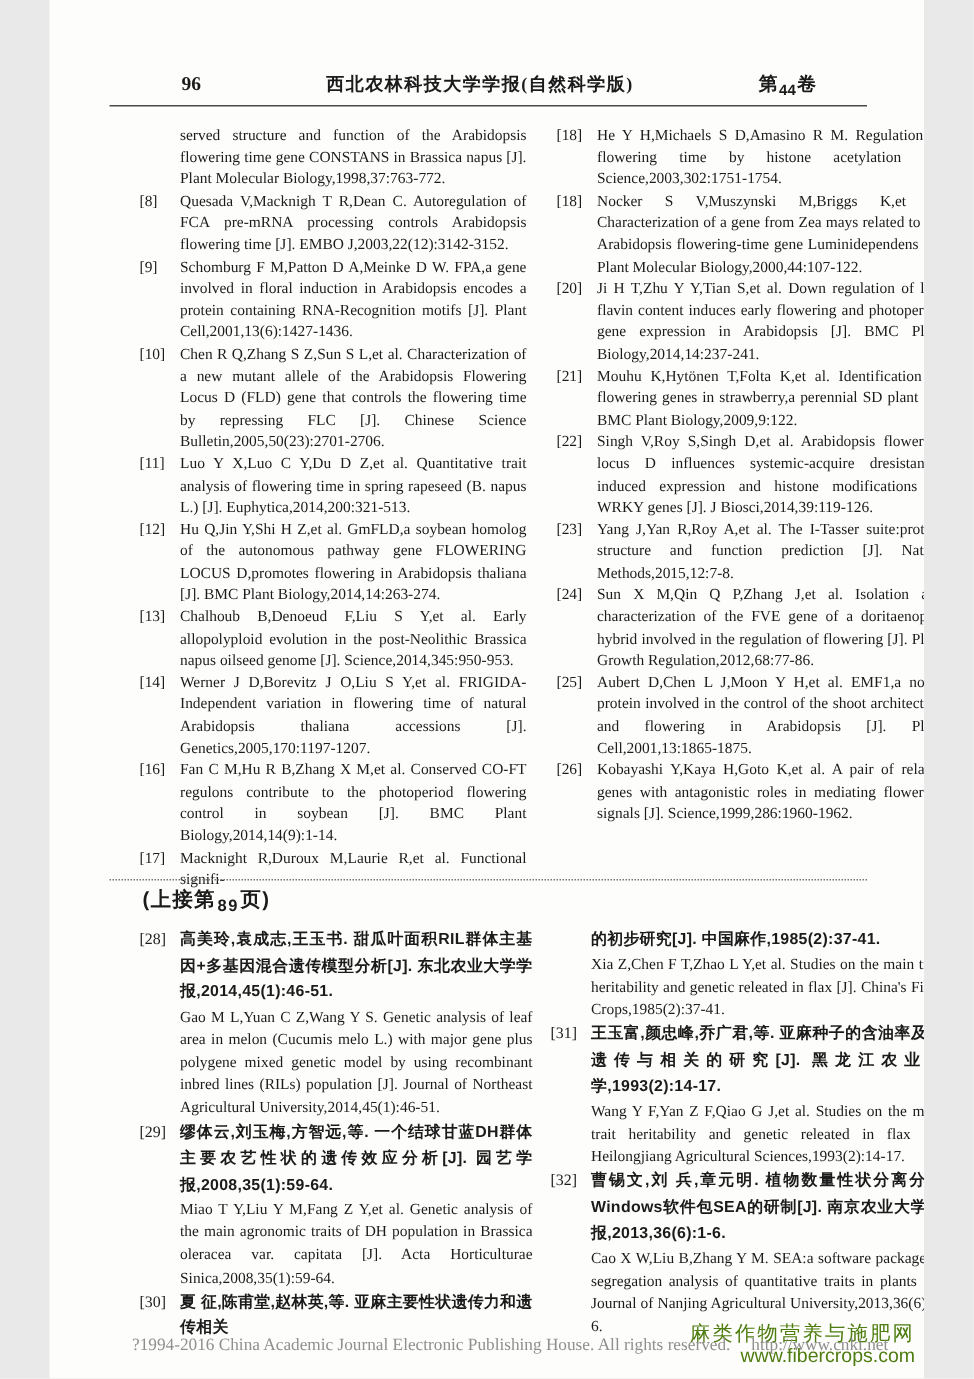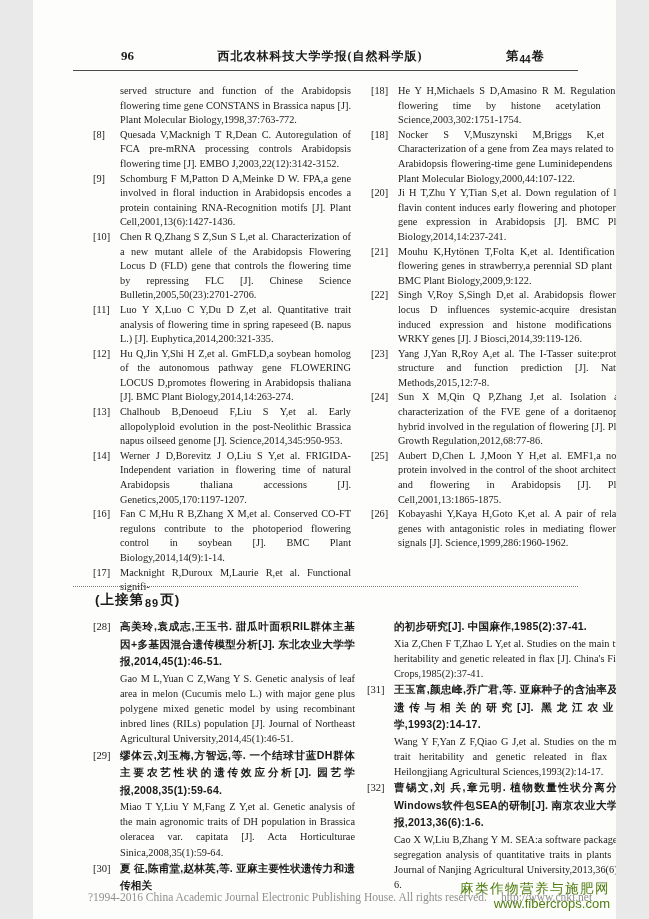--- a/index.html
+++ b/index.html
@@ -87,21 +87,21 @@
       <div class="ref">
           <span class="num">[9]</span>
           <div class="rbody">Schomburg F M,Patton D A,Meinke D W. FPA,a gene involved in floral induction in Arabidopsis encodes a protein containing RNA-Recognition motifs [J]. Plant Cell,2001,13(6):1427-1436.</div>
         </div>
       <div class="ref">
           <span class="num">[10]</span>
           <div class="rbody">Chen R Q,Zhang S Z,Sun S L,et al. Characterization of a new mutant allele of the Arabidopsis Flowering Locus D (FLD) gene that controls the flowering time by repressing FLC [J]. Chinese Science Bulletin,2005,50(23):2701-2706.</div>
         </div>
       <div class="ref">
           <span class="num">[11]</span>
-          <div class="rbody">Luo Y X,Luo C Y,Du D Z,et al. Quantitative trait analysis of flowering time in spring rapeseed (B. napus L.) [J]. Euphytica,2014,200:321-335.</div>
+          <div class="rbody">Luo Y X,Luo C Y,Du D Z,et al. Quantitative trait analysis of flowering time in spring rapeseed (B. napus L.) [J]. Euphytica,2014,200:321-513.</div>
         </div>
       <div class="ref">
           <span class="num">[12]</span>
           <div class="rbody">Hu Q,Jin Y,Shi H Z,et al. GmFLD,a soybean homolog of the autonomous pathway gene FLOWERING LOCUS D,promotes flowering in Arabidopsis thaliana [J]. BMC Plant Biology,2014,14:263-274.</div>
         </div>
       <div class="ref">
           <span class="num">[13]</span>
           <div class="rbody">Chalhoub B,Denoeud F,Liu S Y,et al. Early allopolyploid evolution in the post-Neolithic Brassica napus oilseed genome [J]. Science,2014,345:950-953.</div>
         </div>
       <div class="ref">

